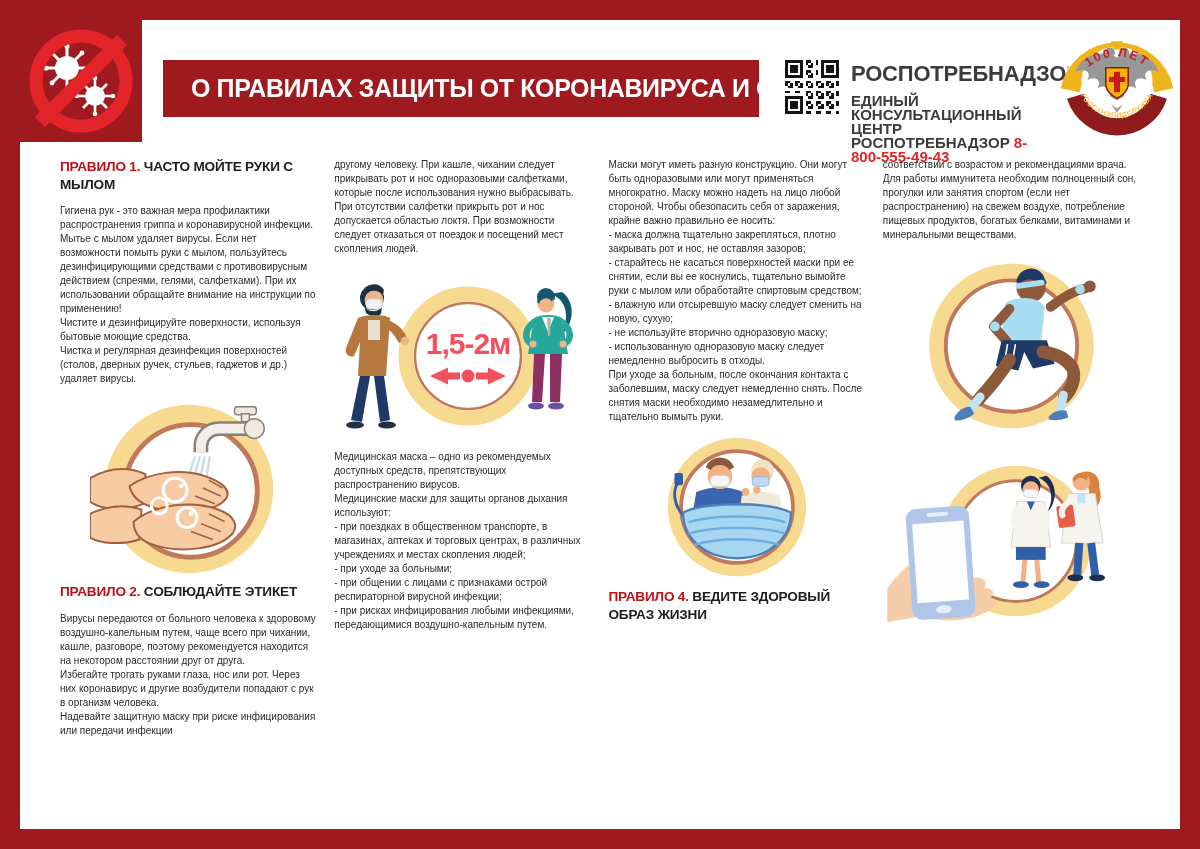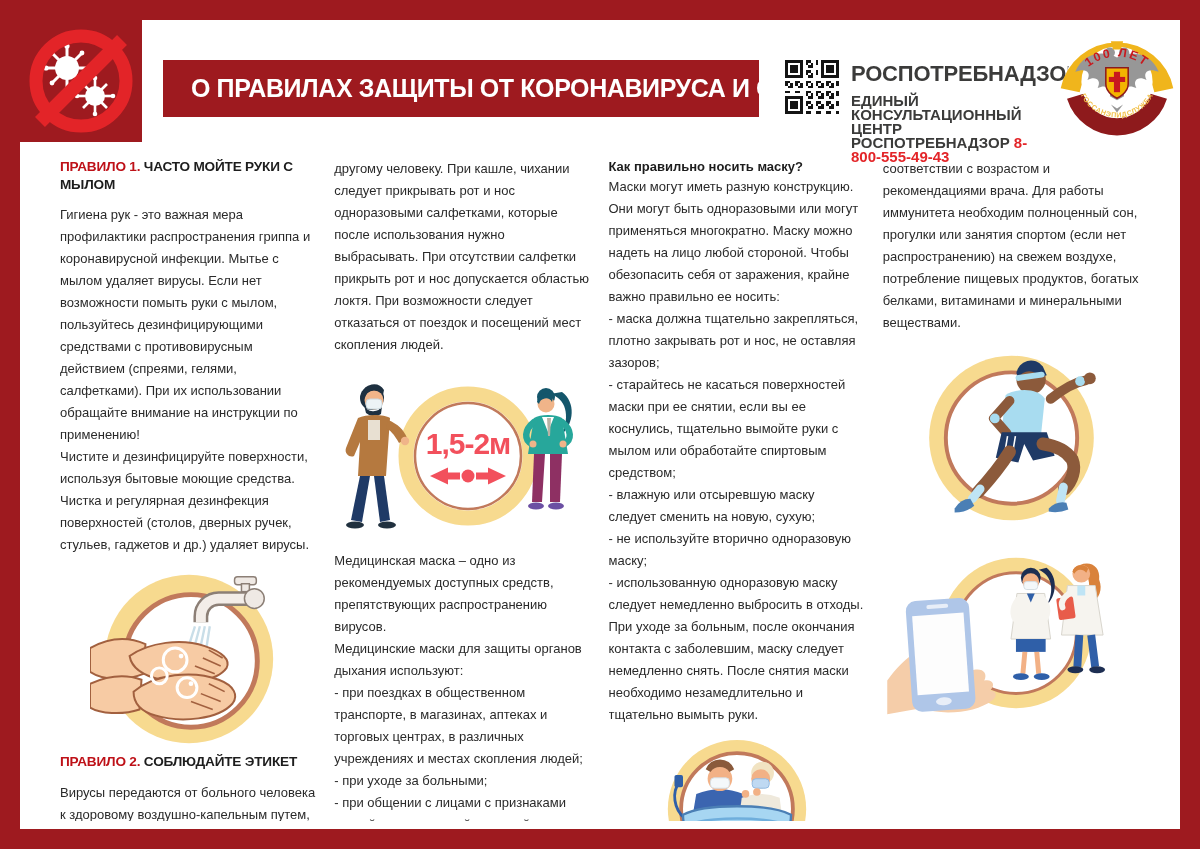--- a/index.html
+++ b/index.html
@@ -15,21 +15,21 @@
   .qr-box{position:absolute;left:765px;top:40px;width:54px;height:54px;}
   .agency{position:absolute;left:831px;top:41px;width:205px;}
   .agency-name{font-size:22px;font-weight:bold;color:#3B3B3A;letter-spacing:-0.2px;}
   .agency-sub{margin-top:7px;font-size:15px;font-weight:bold;color:#3B3B3A;line-height:14px;}
   .agency-sub .phone{color:#E32428;margin-top:16px;}
   .emblem{position:absolute;left:1040px;top:5px;width:114px;height:114px;}
 
   
   .cols{position:absolute;left:40px;right:40px;top:138px;bottom:8px;display:flex;gap:17px;}
   .col{flex:1;min-width:0;overflow:hidden;}
-  p.body{font-size:13px;line-height:22px;color:#2A2A2A;white-space:pre-line;margin:0 0 8px;}
+  p.body{font-size:10px;line-height:14px;color:#2A2A2A;white-space:pre-line;margin:0 0 8px;}
   h3.rule{font-size:13.6px;line-height:17.5px;margin:0 0 11px;letter-spacing:-0.2px;font-weight:bold;}
   h3.rule .lbl{color:#BE1118;}
   h3.rule .ttl{color:#1D1D1D;}
   h4.q{font-size:13px;line-height:18px;margin:0;color:#1D1D1D;font-weight:bold;}
   .illo{display:block;margin:4px auto;}
   svg text{font-family:"Liberation Sans",sans-serif;}
 </style>
 </head>
 <body>
 
@@ -347,21 +347,20 @@
 
         <p class="body">Медицинская маска – одно из рекомендуемых доступных средств, препятствующих распространению вирусов.
 Медицинские маски для защиты органов дыхания используют:
 - при поездках в общественном транспорте, в магазинах, аптеках и торговых центрах, в различных учреждениях и местах скопления людей;
 - при уходе за больными;
 - при общении с лицами с признаками острой респираторной вирусной инфекции;
 - при рисках инфицирования любыми инфекциями, передающимися воздушно-капельным путем.</p>
       </div>
 
       <div class="col">
-        <h4 class="q">Как правильно носить маску?</h4>
         <p class="body">Маски могут иметь разную конструкцию. Они могут быть одноразовыми или могут применяться многократно. Маску можно надеть на лицо любой стороной.  Чтобы обезопасить себя от заражения, крайне важно правильно ее носить:
 - маска должна тщательно закрепляться, плотно закрывать рот и нос, не оставляя зазоров;
 - старайтесь не касаться поверхностей маски при ее снятии, если вы ее коснулись, тщательно вымойте руки с мылом или обработайте спиртовым средством;
 - влажную или отсыревшую маску следует сменить на новую, сухую;
 - не используйте вторично одноразовую маску;
 - использованную одноразовую маску следует немедленно выбросить в отходы.
 При уходе за больным, после окончания контакта с заболевшим, маску следует немедленно снять. После снятия маски необходимо незамедлительно и тщательно вымыть руки.</p>
 
         <svg class="illo" width="180" height="152" viewBox="0 0 190 158">
           <circle cx="95" cy="78" r="73" fill="#F7DA8F"></circle>
@@ -381,20 +380,24 @@
           <g>
             <path d="M40,88 C28,78 26,60 34,50" fill="none" stroke="#2F5FA8" stroke-width="3"></path>
             <rect x="29" y="42" width="9" height="13" rx="2" fill="#2F5FA8"></rect>
             <path d="M38,84 C60,72 130,72 152,84 C152,110 130,132 95,132 C60,132 38,110 38,84 z" fill="#A7D6F2" stroke="#4B7FB5" stroke-width="2.5"></path>
             <path d="M44,94 C70,86 120,86 146,94" fill="none" stroke="#6FAEDC" stroke-width="2.5"></path>
             <path d="M44,106 C70,98 120,98 146,106" fill="none" stroke="#6FAEDC" stroke-width="2.5"></path>
             <path d="M50,118 C75,110 115,110 140,118" fill="none" stroke="#6FAEDC" stroke-width="2.5"></path>
           </g>
         </svg>
 
+        <h3 class="rule">
+          <span class="lbl">ПРАВИЛО 4.</span>
+          <span class="ttl">ВЕДИТЕ ЗДОРОВЫЙ ОБРАЗ ЖИЗНИ</span>
+        </h3>
 
       </div>
 
       <div class="col">
         <p class="body">соответствии с возрастом и рекомендациями врача. Для работы иммунитета необходим полноценный сон, прогулки или занятия спортом (если нет распространению) на свежем воздухе, потребление пищевых продуктов, богатых белками, витаминами и минеральными веществами.</p>
 
         <svg class="illo" width="212" height="196" viewBox="0 0 215 200">
           <circle cx="108" cy="98" r="84" fill="#F7DA8F"></circle>
           <circle cx="108" cy="98" r="67" fill="#fff" stroke="#C1795B" stroke-width="4"></circle>
           <g>

